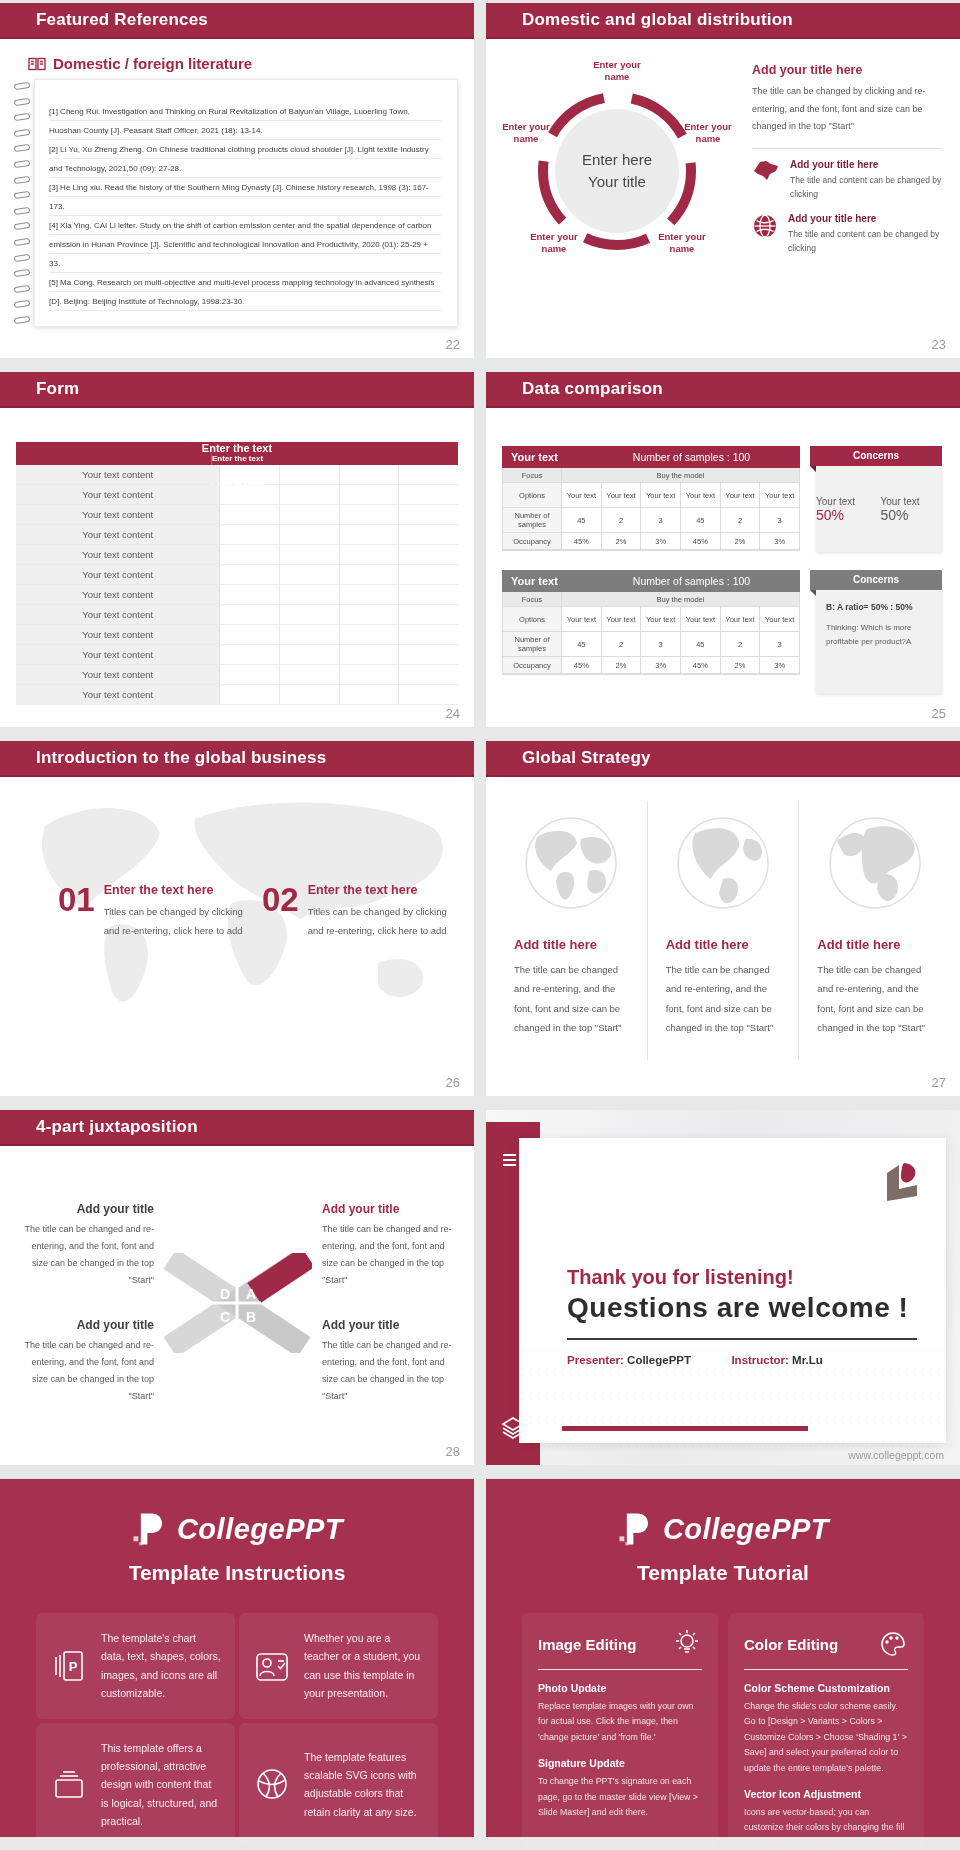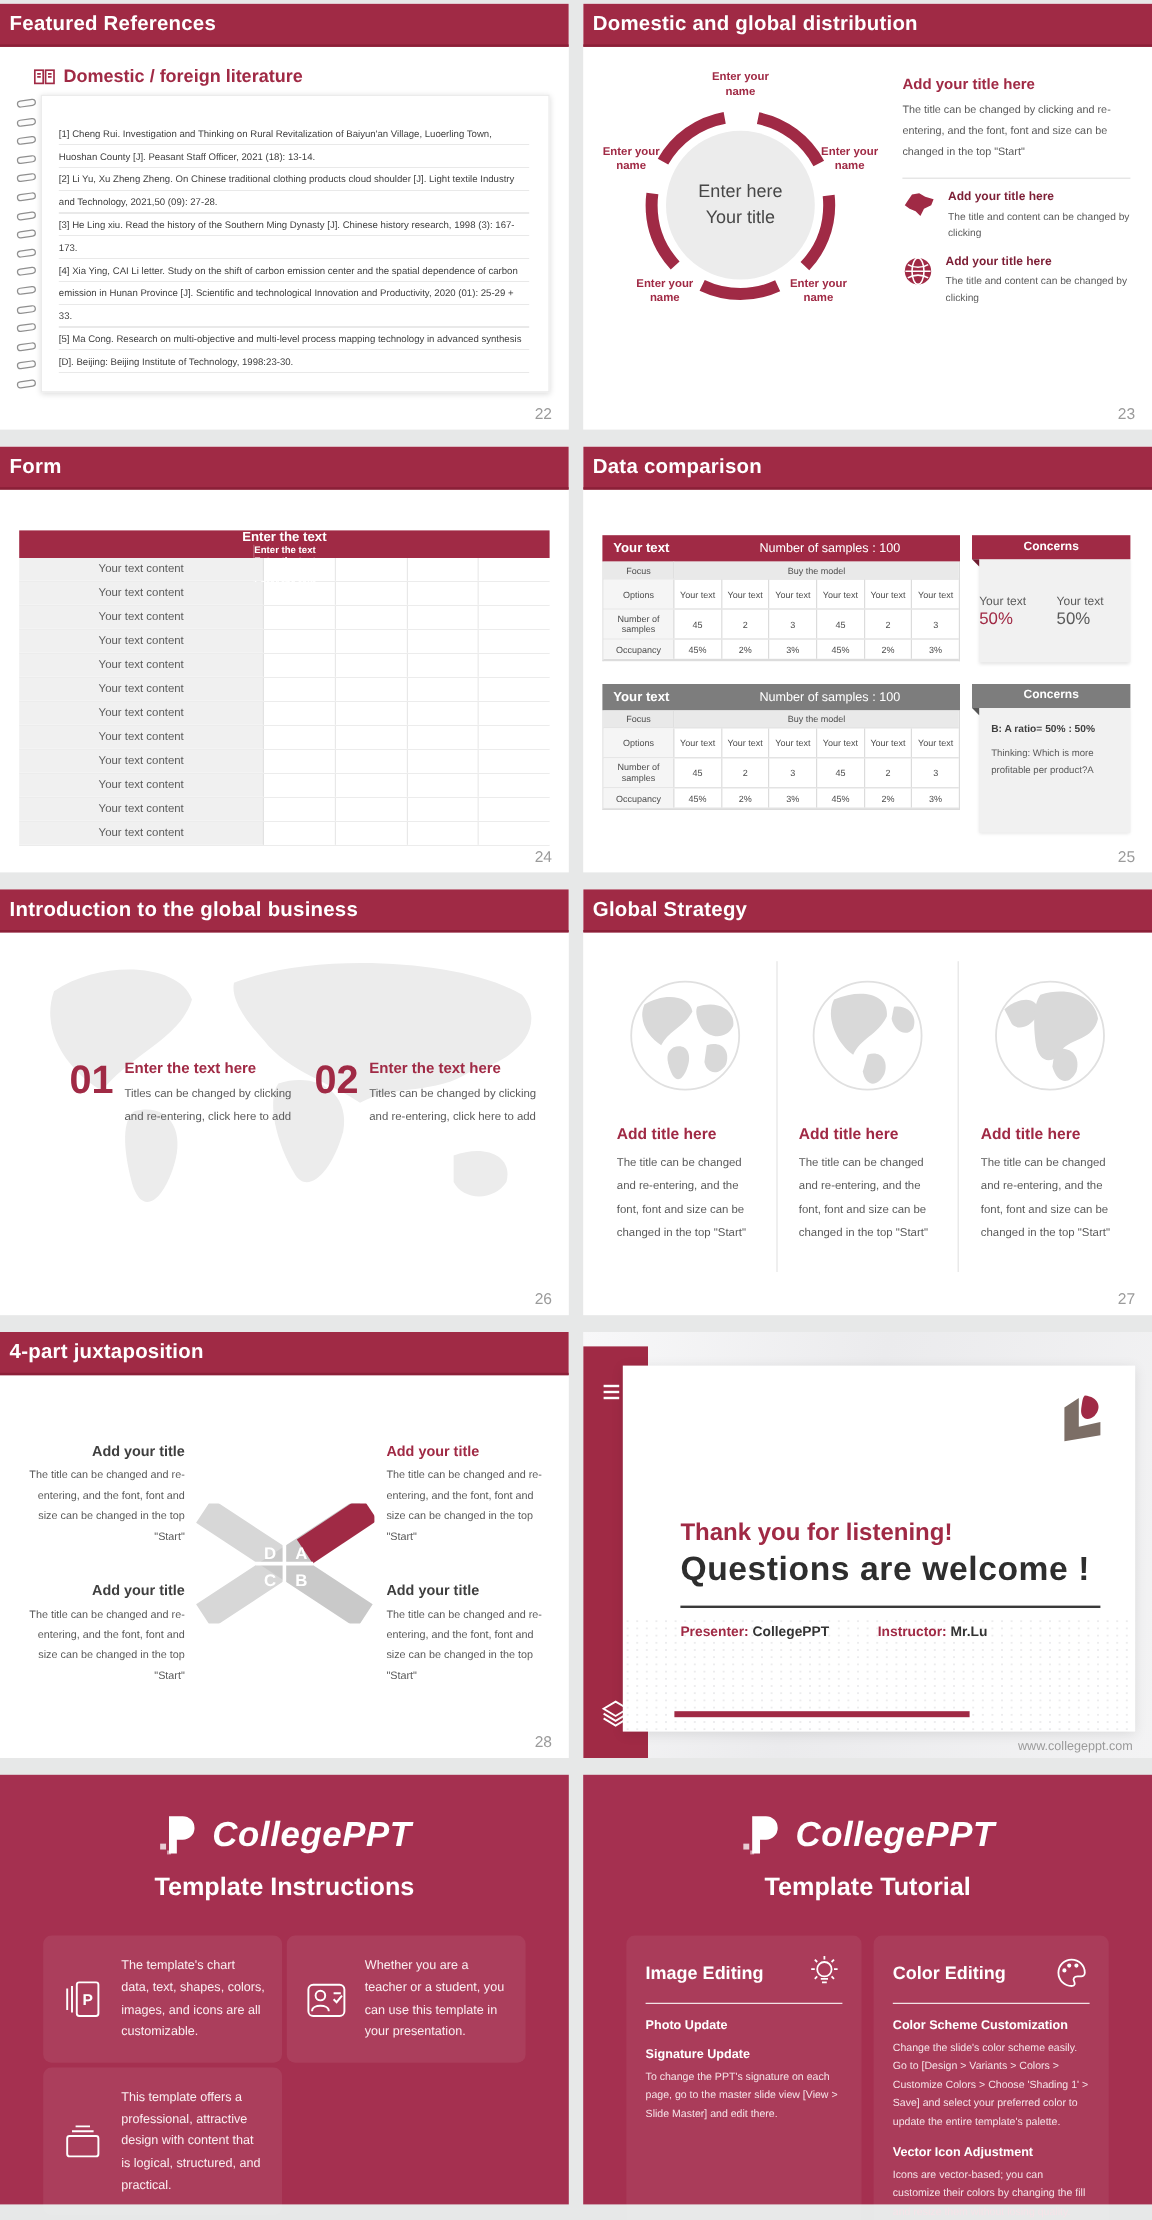--- a/index.html
+++ b/index.html
@@ -1,19 +1,19 @@
 <!DOCTYPE html>
 <html><head>
 <meta charset="utf-8">
 <style>
   html,body{margin:0;padding:0;}
   body{width:960px;height:1850px;background:#e7e8e8;font-family:"Liberation Sans",sans-serif;overflow:hidden;}
   .grid{display:grid;grid-template-columns:474px 474px;column-gap:12px;row-gap:14px;padding-top:3px;}
   .slide{position:relative;width:474px;height:355px;background:#fff;overflow:hidden;}
-  .titlebar{height:34px;background:#a02a45;border-bottom:2px solid #8b2038;color:#fff;font-weight:bold;font-size:17px;line-height:34px;padding-left:8px;letter-spacing:.2px;}
+  .titlebar{height:34px;background:#a02a45;border-bottom:2px solid #8b2038;color:#fff;font-weight:bold;font-size:17px;line-height:34px;padding-left:36px;letter-spacing:.2px;}
   .pagenum{position:absolute;right:14px;bottom:6px;font-size:13px;color:#9b9b9b;margin-top:35px;}
 
   
   .sec-head{display:flex;align-items:center;gap:7px;margin:16px 0 0 28px;color:#a02a45;font-weight:bold;font-size:15px;}
   .lit-wrap{position:absolute;left:14px;top:76px;right:16px;height:248px;display:flex;}
   .spiral{width:20px;display:flex;flex-direction:column;justify-content:space-between;padding:4px 0;}
   .ring{display:block;width:14px;height:4px;border:1.5px solid #8f8f8f;border-radius:4px;background:#fcfcfc;transform:rotate(-8deg);}
   .lit-panel{flex:1;background:#fff;border:1px solid #ececec;box-shadow:0 1px 5px rgba(0,0,0,.15);padding:22px 16px 0 14px;overflow:hidden;}
   .lit-lines{background-image:repeating-linear-gradient(#fff 0 18px,#e9e9e9 18px 19px);min-height:215px;}
   .ref{margin:0;font-size:8px;line-height:19px;color:#3f3f3f;}
@@ -629,20 +629,31 @@
       <div class="icard">
         <span>
           <svg width="38" height="38" viewBox="0 0 38 38" fill="none" stroke="#fff" stroke-width="1.6">
             <rect x="6" y="15" width="26" height="17" rx="2"></rect>
               <path d="M10 11 h18"></path>
               <path d="M13 7 h12"></path>
           </svg>
         </span>
         <div class="txt">This template offers a professional, attractive design with content that is logical, structured, and practical.</div>
       </div>
+      <div class="icard">
+        <span>
+          <svg width="38" height="38" viewBox="0 0 38 38" fill="none" stroke="#fff" stroke-width="1.6">
+            <circle cx="19" cy="19" r="14"></circle>
+              <path d="M10 8 c8 8 8 16 3 24"></path>
+              <path d="M28 8 c-8 8 -8 16 -3 24"></path>
+              <path d="M6 16 c9 5 17 5 26-1"></path>
+          </svg>
+        </span>
+        <div class="txt">The template features scalable SVG icons with adjustable colors that retain clarity at any size.</div>
+      </div>
     </div>
   </div>
 
   <div class="panel">
     <div class="logo-row">
       <span>
         <svg width="36" height="36" viewBox="0 0 44 44">
           <path d="M12 3 h14 a12 12 0 0 1 0 24 h-6 v14 h-8 Z" fill="#fff"></path>
           <rect x="3" y="31" width="6" height="6" fill="#fff" opacity=".75"></rect>
           <rect x="10" y="38" width="4" height="4" fill="#fff" opacity=".55"></rect>
@@ -658,20 +669,21 @@
           <span>
             <svg width="30" height="30" viewBox="0 0 30 30" fill="none" stroke="#fff" stroke-width="1.5">
               <circle cx="15" cy="12" r="6"></circle>
                 <path d="M12 20 h6 M13 23 h4"></path>
               <path d="M15 1 v3 M4 12 h3 M23 12 h3 M7 4 l2 2 M23 4 l-2 2 M7 20 l2-2 M23 20 l-2-2"></path>
             </svg>
           </span>
         </div>
         <hr class="tcard-rule">
         <div class="tsec-t">Photo Update</div>
+        <div class="tsec-b">Replace template images with your own for actual use. Click the image, then 'change picture' and 'from file.'</div>
         <div class="tsec-t">Signature Update</div>
         <div class="tsec-b">To change the PPT's signature on each page, go to the master slide view [View &gt; Slide Master] and edit there.</div>
       </div>
       <div class="tcard">
         <div class="tcard-head">
           <span class="h">Color Editing</span>
           <span>
             <svg width="30" height="30" viewBox="0 0 30 30" fill="none" stroke="#fff" stroke-width="1.5">
               <path d="M15 4 a11 11 0 1 0 0 22 c3 0 3-2 2-4 c-1-2 0-4 3-4 h3 a3 3 0 0 0 3-3 a11 11 0 0 0-11-11 Z"></path>
               <circle cx="9" cy="13" r="1" fill="#fff"></circle>

